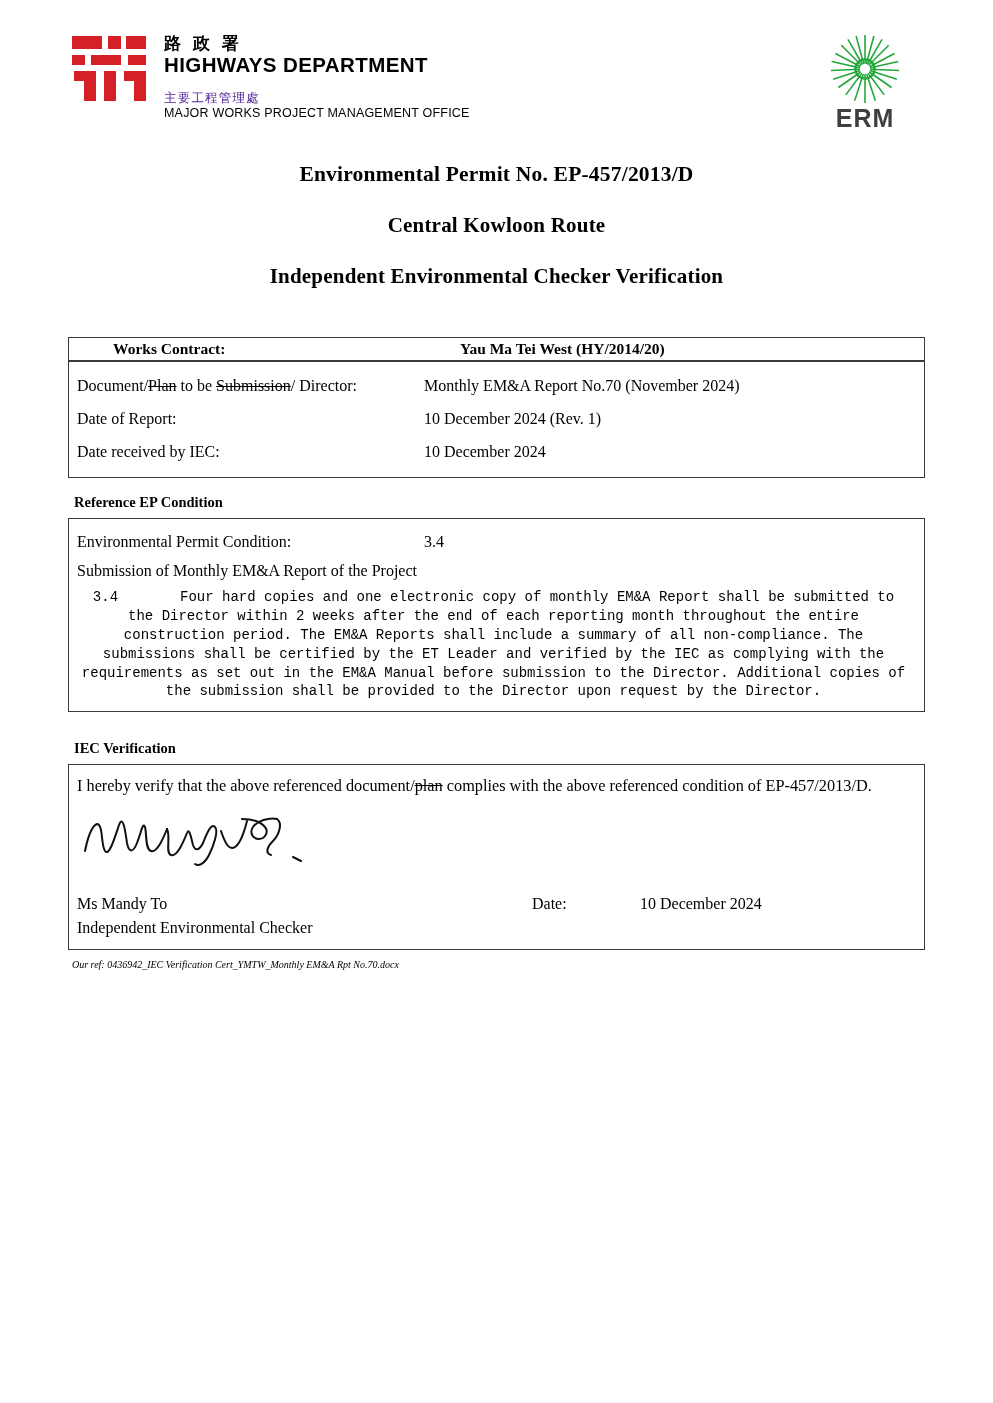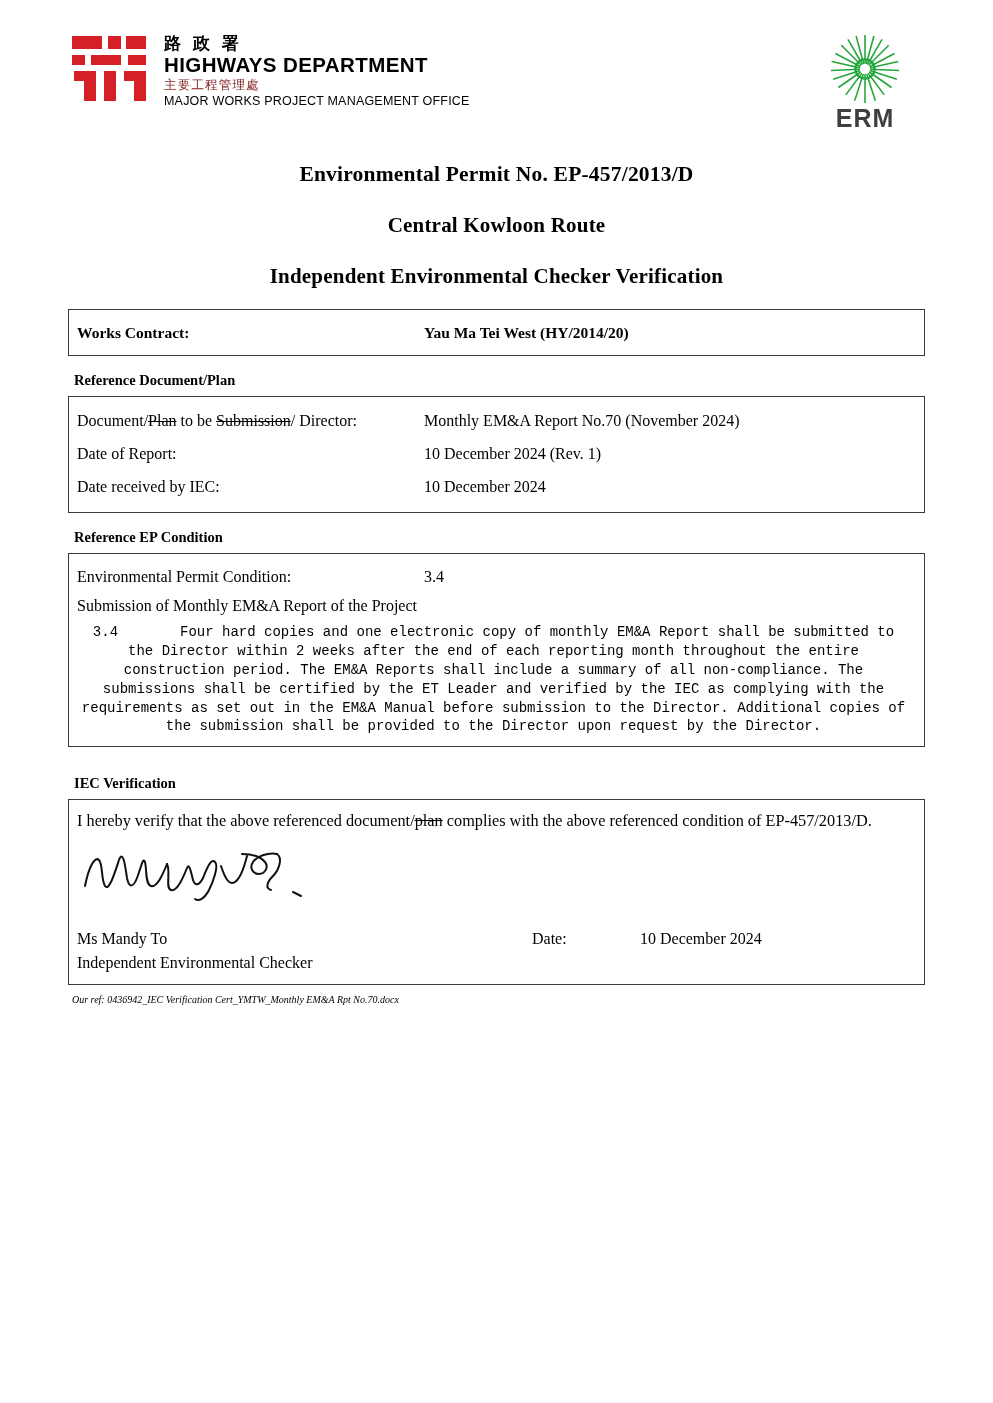--- a/index.html
+++ b/index.html
@@ -56,25 +56,25 @@
   }
   .hd-en1 {
     font-family: "Liberation Sans", sans-serif;
     font-size: 20.5px;
     font-weight: bold;
     letter-spacing: 0.4px;
     color: #000;
     margin-top: 1px;
   }
   .hd-cn2 {
-    font-family: Liberation Mono, monospace;
+    font-family: Liberation Sans, sans-serif;
     font-size: 12.5px;
     letter-spacing: 1.2px;
-    color: #7f1d1d;
-    margin-top: 2px;
+    color: #4c1d95;
+    margin-top: 14px;
   }
   .hd-en2 {
     font-family: "Liberation Sans", sans-serif;
     font-size: 12.5px;
     letter-spacing: 0.2px;
     color: #000;
     margin-top: 1px;
   }
   .hd-right {
     text-align: center;
@@ -121,21 +121,21 @@
   }
   .row .lbl {
     width: 355px;
     padding-left: 8px;
     box-sizing: border-box;
   }
   .row .val { flex: 1; }
   .strike { text-decoration: line-through; }
 
   
-  .contract-box { margin-top: 20px; height: 47px; display: flex; align-items: center; }
+  .contract-box { margin-top: 48px; height: 24px; display: flex; align-items: center; padding-left: 36px; }
   .contract-box .lbl { width: 355px; padding-left: 8px; box-sizing: border-box; font-weight: bold; font-size: 15.5px; }
   .contract-box .val { font-weight: bold; font-size: 15.5px; }
 
   
   .refdoc-box { padding: 7px 0 9px 0; }
 
   
   .epcond-box { padding: 6px 0 10px 0; }
   .epcond-para {
     font-size: 14px;
@@ -250,21 +250,20 @@
     <div class="title-line t1">Environmental Permit No. EP-457/2013/D</div>
     <div class="title-line t2">Central Kowloon Route</div>
     <div class="title-line t3">Independent Environmental Checker Verification</div>
   </div>
 
   <div class="box contract-box">
     <div class="lbl">Works Contract:</div>
     <div class="val">Yau Ma Tei West (HY/2014/20)</div>
   </div>
 
-  <div class="section-label">Reference Document/Plan</div>
   <div class="box refdoc-box">
     <div class="row">
       <div class="lbl">
         <span>Document/</span><span class="strike">Plan</span><span> to be </span><span class="strike">Submission</span><span>/ Director:</span>
       </div>
       <div class="val">Monthly EM&amp;A Report No.70 (November 2024)</div>
     </div>
     <div class="row">
       <div class="lbl">Date of Report:</div>
       <div class="val">10 December 2024 (Rev. 1)</div>

